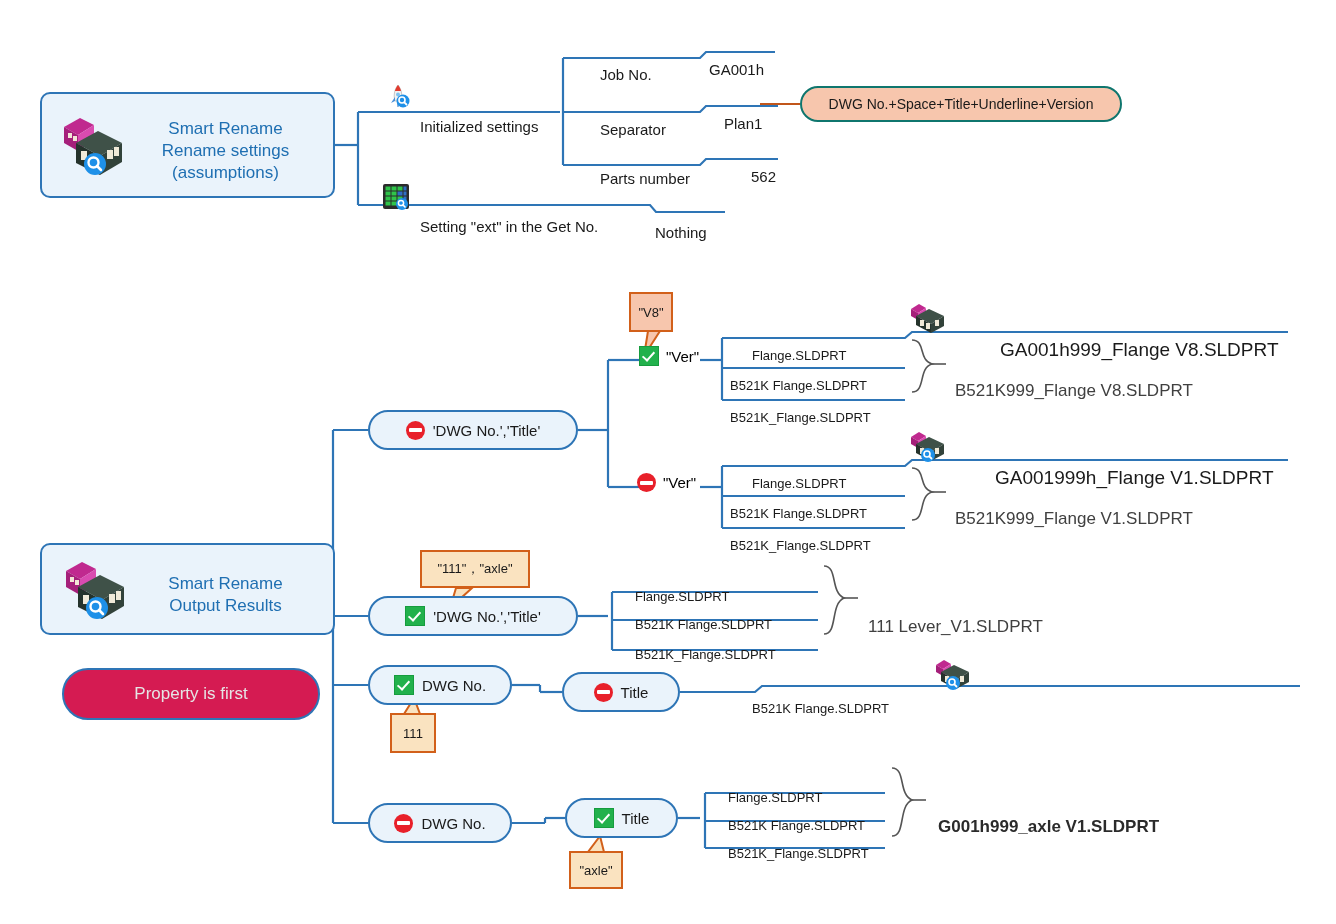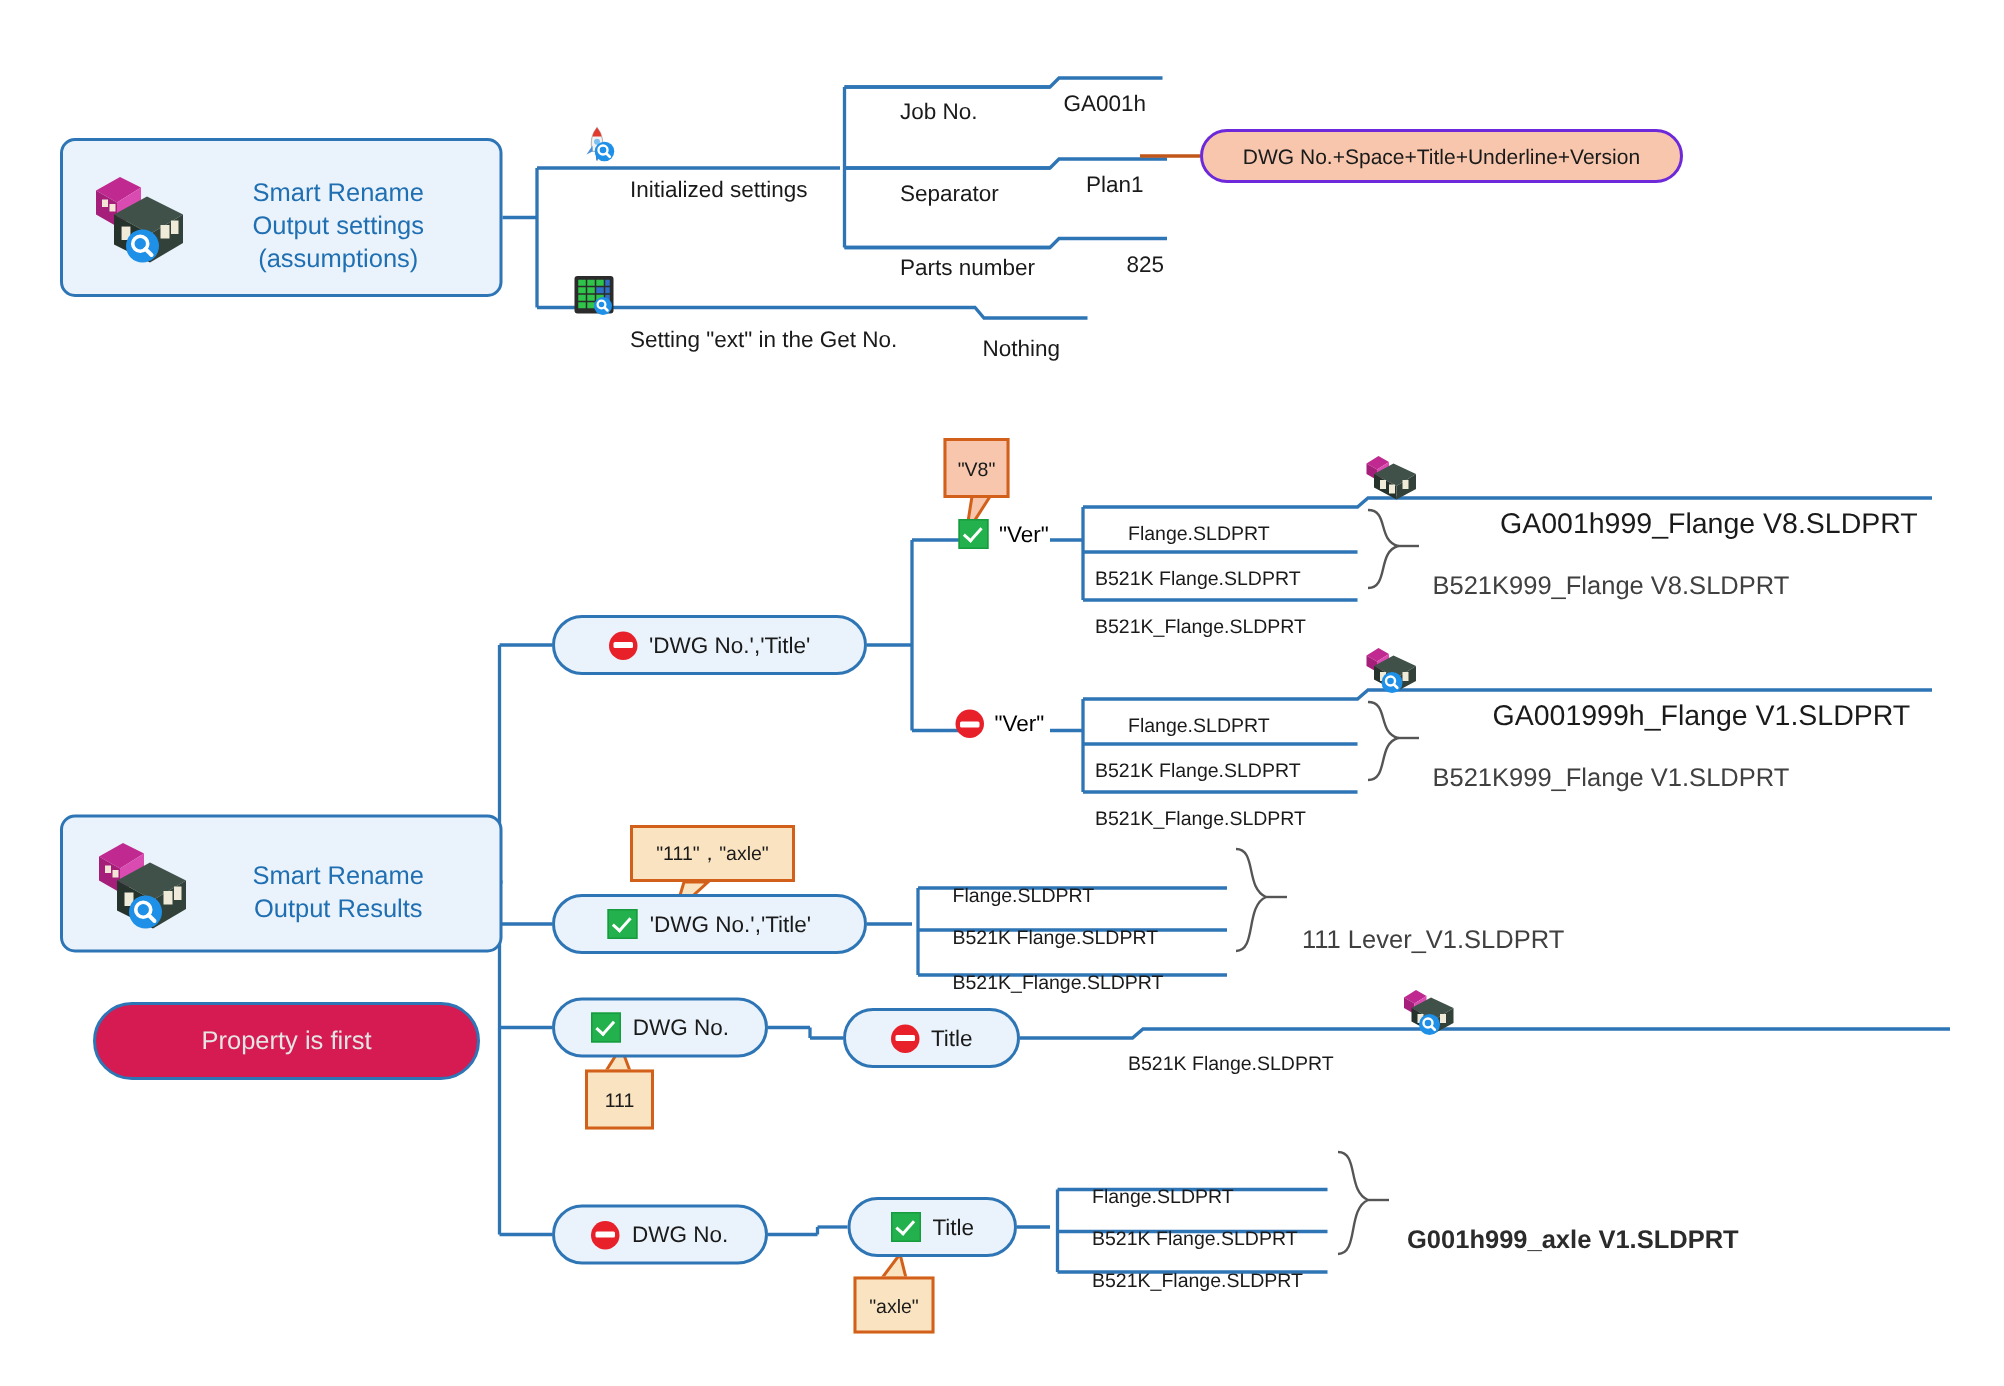--- a/index.html
+++ b/index.html
@@ -31,21 +31,21 @@
   .t-small{font-size:13px;}
   .t-out{font-size:19px;}
   .t-out2{font-size:17px;color:#404040;}
 
   
   .callout{position:absolute;box-sizing:border-box;border:2px solid #d2601a;
            display:flex;align-items:center;justify-content:center;
            white-space:nowrap;font-size:13px;color:#1a1a1a;}
   .co-salmon{background:#f7c6ad;}
   .co-tan{background:#fae3c0;}
-  .pillbox{position:absolute;box-sizing:border-box;border:2px solid #6d28d9;
+  .pillbox{position:absolute;box-sizing:border-box;border:2px solid #0f766e;
            background:#f7c6ad;border-radius:999px;display:flex;align-items:center;
            justify-content:center;white-space:nowrap;font-size:14px;color:#1a1a1a;}
 
   
   .ico{display:inline-block;flex:none;}
   .no-entry{width:19px;height:19px;border-radius:50%;background:#e8202a;position:relative;}
   .no-entry::after{content:"";position:absolute;left:3px;top:7.5px;width:13px;height:4px;
                    background:#fff;border-radius:1px;}
   .ok{width:18px;height:18px;background:#22b14c;border:1px solid #169c3e;position:relative;}
   .ok::after{content:"";position:absolute;left:5px;top:2px;width:5px;height:10px;
@@ -164,21 +164,21 @@
           <rect x="55" y="41" width="6" height="9" fill="#f0ead8"></rect>
           <rect x="62" y="38" width="5" height="9" fill="#f0ead8"></rect>
           <circle cx="43" cy="55" r="11" fill="#1e90e8"></circle>
           <circle cx="41.5" cy="53.5" r="5" fill="none" stroke="#fff" stroke-width="2.4"></circle>
           <path d="M45,57 L49,61" stroke="#fff" stroke-width="2.6" stroke-linecap="round"></path>
         </g>
       </svg>
     </div>
     <div class="rlabel" style="padding-right:12px;">
       <div>Smart Rename</div>
-      <div>Output settings</div>
+      <div>Rename settings</div>
       <div>(assumptions)</div>
     </div>
   </div>
 
   <div style="position:absolute;left:383px;top:82px;width:30px;height:30px;">
     <svg viewBox="0 0 30 30" width="30" height="30">
       <path d="M15,3 C19,8 19.5,14 18,19 L12,19 C10.5,14 11,8 15,3 Z" fill="#f2f2f2" stroke="#b9b9b9" stroke-width="0.8"></path>
       <path d="M15,3 C17,5.5 17.8,7.5 18,9 L12,9 C12.2,7.5 13,5.5 15,3 Z" fill="#e23b2e"></path>
       <circle cx="15" cy="12.5" r="2" fill="#7ec1ef"></circle>
       <path d="M12,15 L8,21 L12,19 Z" fill="#4a90d9"></path>
@@ -191,21 +191,21 @@
   </div>
   <div class="tx t-mid" style="left:420px;top:90px;">Initialized settings</div>
 
   <div class="tx t-mid" style="left:600px;top:38px;">Job No.</div>
   <div class="tx t-mid" style="left:709px;top:33px;">GA001h</div>
 
   <div class="tx t-mid" style="left:600px;top:93px;">Separator</div>
   <div class="tx t-mid" style="left:724px;top:87px;">Plan1</div>
 
   <div class="tx t-mid" style="left:600px;top:142px;">Parts number</div>
-  <div class="tx t-mid" style="left:751px;top:140px;">825</div>
+  <div class="tx t-mid" style="left:751px;top:140px;">562</div>
 
   <div class="pillbox" style="left:800px;top:86px;width:322px;height:36px;">DWG No.+Space+Title+Underline+Version</div>
 
   <div style="position:absolute;left:381px;top:181px;width:32px;height:32px;">
     <svg viewBox="0 0 32 32" width="32" height="32">
       <rect x="2" y="3" width="26" height="25" rx="2" fill="#2b2b2b"></rect>
       <rect x="4.5" y="5.5" width="5" height="4" fill="#2fc44a"></rect>
       <rect x="10.5" y="5.5" width="5" height="4" fill="#2fc44a"></rect>
       <rect x="16.5" y="5.5" width="5" height="4" fill="#2fc44a"></rect>
       <rect x="22.5" y="5.5" width="3" height="4" fill="#2f6fc4"></rect>

